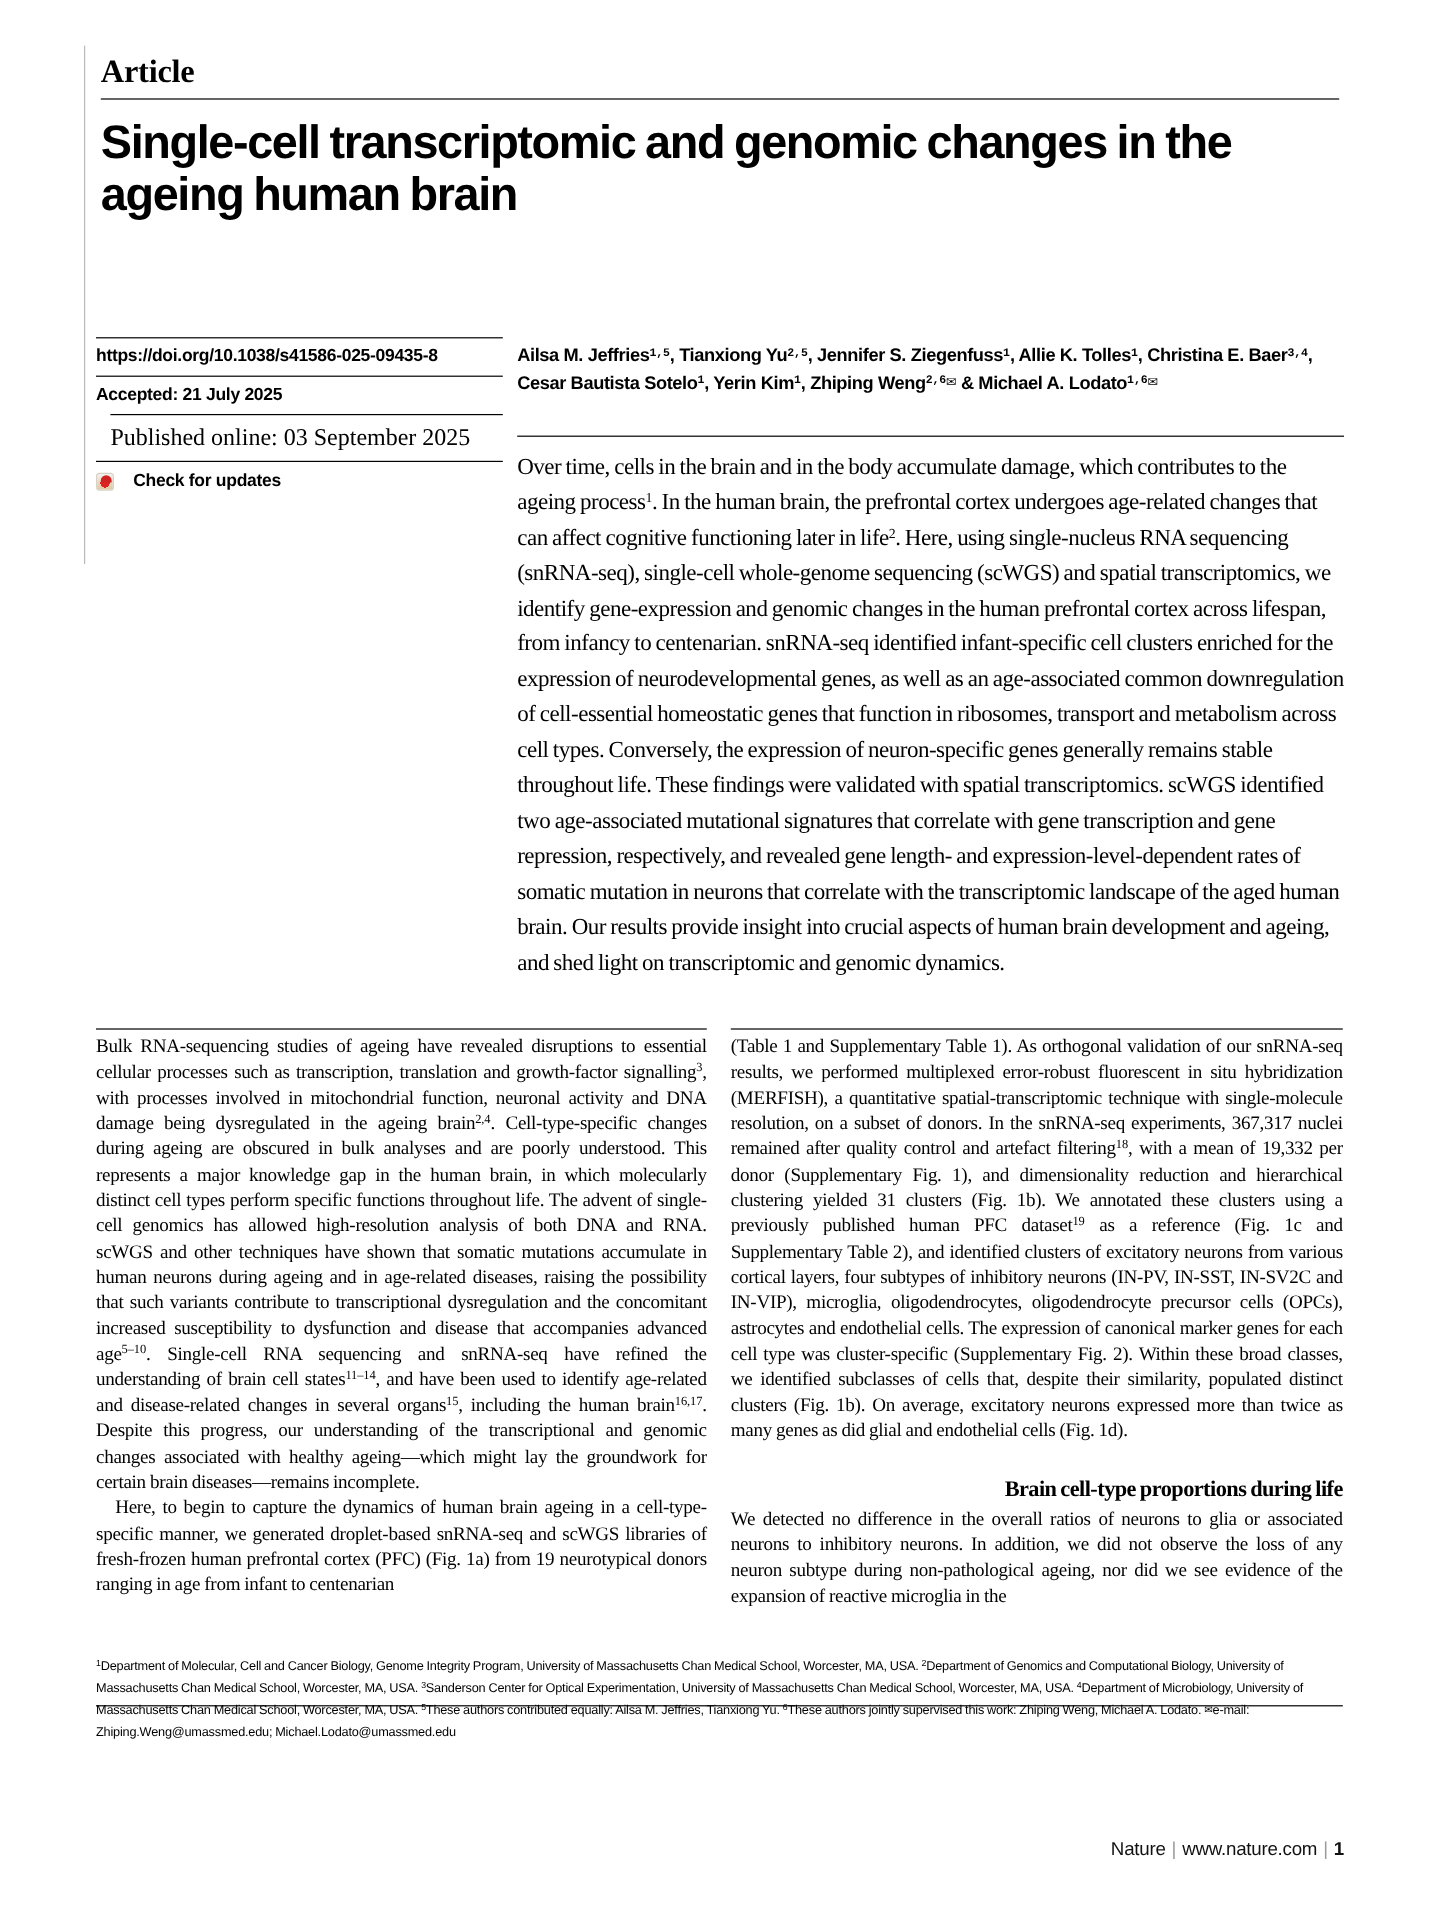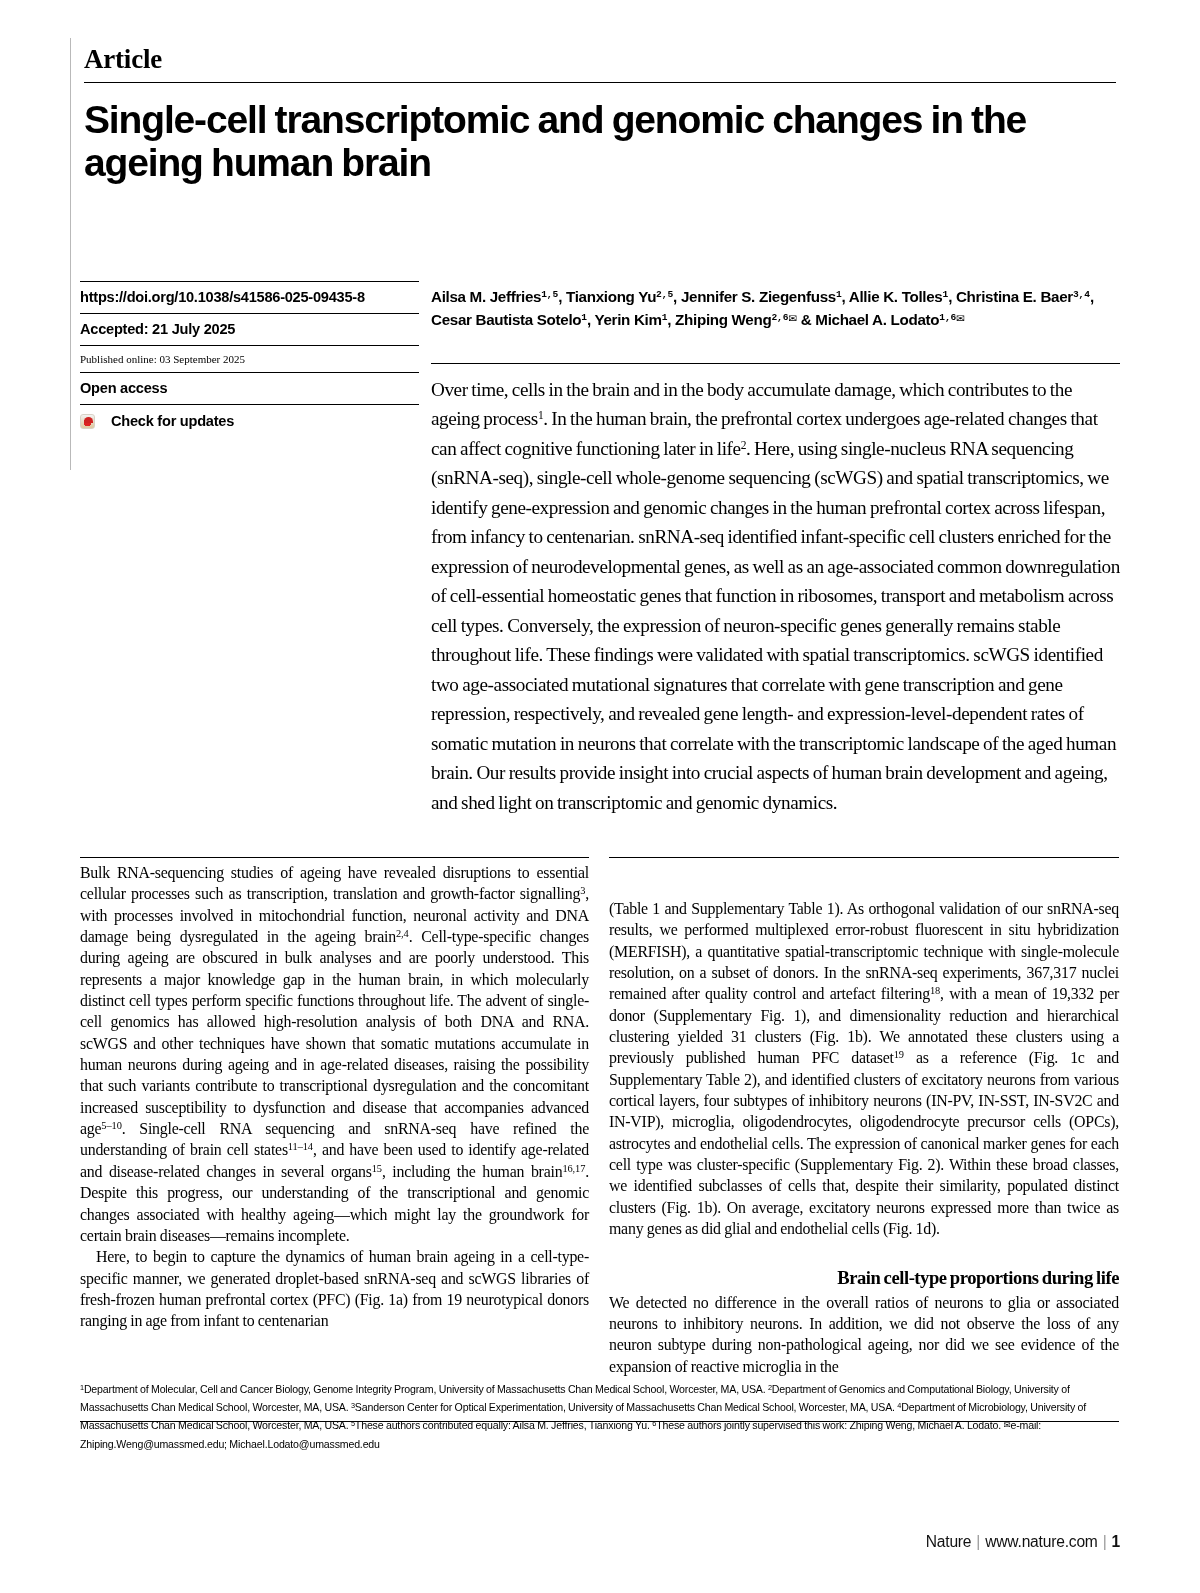--- a/index.html
+++ b/index.html
@@ -78,22 +78,23 @@
     padding: 6px 0 6px 0;
     font-size: 14.6px;
     font-weight: 700;
     letter-spacing: -0.25px;
     line-height: 1.3;
     white-space: nowrap;
   }
   .meta-row.serif-row {
     font-family: "Liberation Serif", "DejaVu Serif", serif;
     font-weight: 400;
-    font-size: 11px;
+    font-size: 20px;
     letter-spacing: 0;
+    margin-left: 12px;
   }
   .meta-row.updates {
     border-top: 1px solid #000;
     display: flex;
     align-items: center;
     gap: 16px;
     padding-top: 7px;
   }
   .crossmark {
     display: inline-block;
@@ -170,21 +171,21 @@
     width: 509px;
     font-family: "Liberation Serif", "DejaVu Serif", serif;
     font-size: 15.9px;
     line-height: 1.342;
     letter-spacing: -0.24px;
     text-align: justify;
     word-spacing: -0.35px;
     hyphens: none;
   }
   .col-left { left: 80px; }
-  .col-right { left: 609px; width: 510px; margin-top: 36px; }
+  .col-right { left: 609px; width: 510px; }
   .col p { margin: 0; }
   .col p + p { text-indent: 16px; }
   .col sup { font-size: 10.4px; vertical-align: 0.5em; letter-spacing: -0.1px; }
 
   .section-head {
     font-family: "Liberation Serif", "DejaVu Serif", serif;
     font-weight: 700;
     font-size: 18.6px;
     letter-spacing: -0.45px;
     margin: 26px 0 3px 0;
@@ -240,21 +241,20 @@
   <div class="masthead">
     <div class="article-kicker">Article</div>
     <div class="rule-thin"></div>
     <h1 class="title">Single-cell transcriptomic and genomic changes in the ageing human brain</h1>
   </div>
 
   <div class="meta-col">
     <div class="meta-row">https://doi.org/10.1038/s41586-025-09435-8</div>
     <div class="meta-row">Accepted: 21 July 2025</div>
     <div class="meta-row serif-row">Published online: 03 September 2025</div>
-    <div class="meta-row">Open access</div>
     <div class="meta-row updates">
       <span class="crossmark"></span>
       <span>Check for updates</span>
     </div>
   </div>
 
   <div class="authors">
     <span>Ailsa M. Jeffries</span><sup>1,5</sup><span>, Tianxiong Yu</span><sup>2,5</sup><span>, Jennifer S. Ziegenfuss</span><sup>1</sup><span>, Allie K. Tolles</span><sup>1</sup><span>, Christina E. Baer</span><sup>3,4</sup><span>,</span><br><span>Cesar Bautista Sotelo</span><sup>1</sup><span>, Yerin Kim</span><sup>1</sup><span>, Zhiping Weng</span><sup>2,6</sup><span class="env">✉</span><span> &amp; Michael A. Lodato</span><sup>1,6</sup><span class="env">✉</span>
   </div>
 

